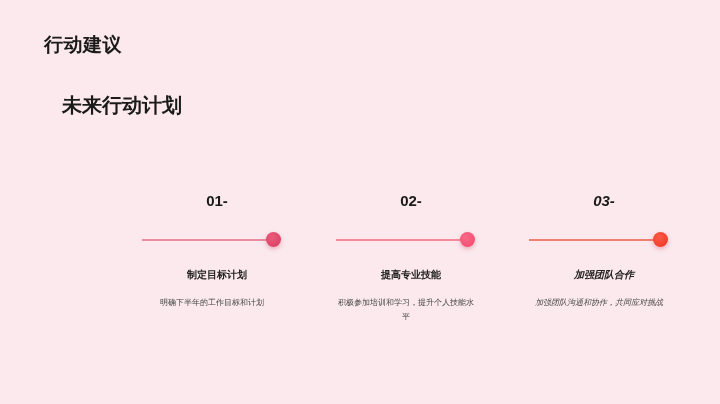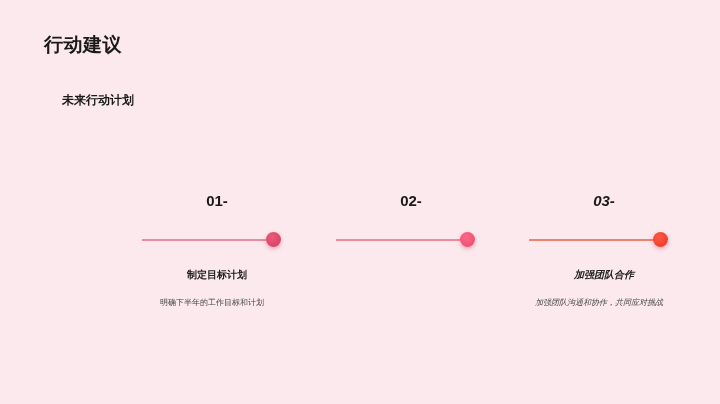--- a/index.html
+++ b/index.html
@@ -9,21 +9,21 @@
       font-family: "DejaVu Sans", "Liberation Sans", sans-serif;
       color: #1a1a1a;
       position: relative;
     }
     .title {
       position: absolute; left: 44px; top: 32px;
       font-size: 19px; font-weight: bold; letter-spacing: 0.5px;
     }
     .subtitle {
       position: absolute; left: 62px; top: 92px;
-      font-size: 12px; font-weight: bold;
+      font-size: 20px; font-weight: bold;
     }
     .step {
       position: absolute; top: 192px; width: 150px; text-align: center;
     }
     .step .num {
       font-family: "Liberation Sans", sans-serif;
       font-size: 15px; font-weight: bold; height: 20px;
     }
     .step .track {
       position: relative; height: 16px; margin-top: 20px;
@@ -57,20 +57,22 @@
   <div class="head">制定目标计划</div>
   <div class="desc">明确下半年的工作目标和计划</div>
 </div>
 
 <div class="step" style="left:336px;">
   <div class="num">02-</div>
   <div class="track">
     <div class="line" style="background:#f28a9c;"></div>
     <div class="dot" style="background:radial-gradient(circle at 40% 35%, #fa6a88, #f0456a);"></div>
   </div>
+  <div class="head">提高专业技能</div>
+  <div class="desc">积极参加培训和学习，提升个人技能水平</div>
 </div>
 
 <div class="step" style="left:529px;font-style:italic;">
   <div class="num">03-</div>
   <div class="track">
     <div class="line" style="background:#f08070;"></div>
     <div class="dot" style="background:radial-gradient(circle at 40% 35%, #fb5a45, #ee3322);"></div>
   </div>
   <div class="head">加强团队合作</div>
   <div class="desc">加强团队沟通和协作，共同应对挑战</div>

